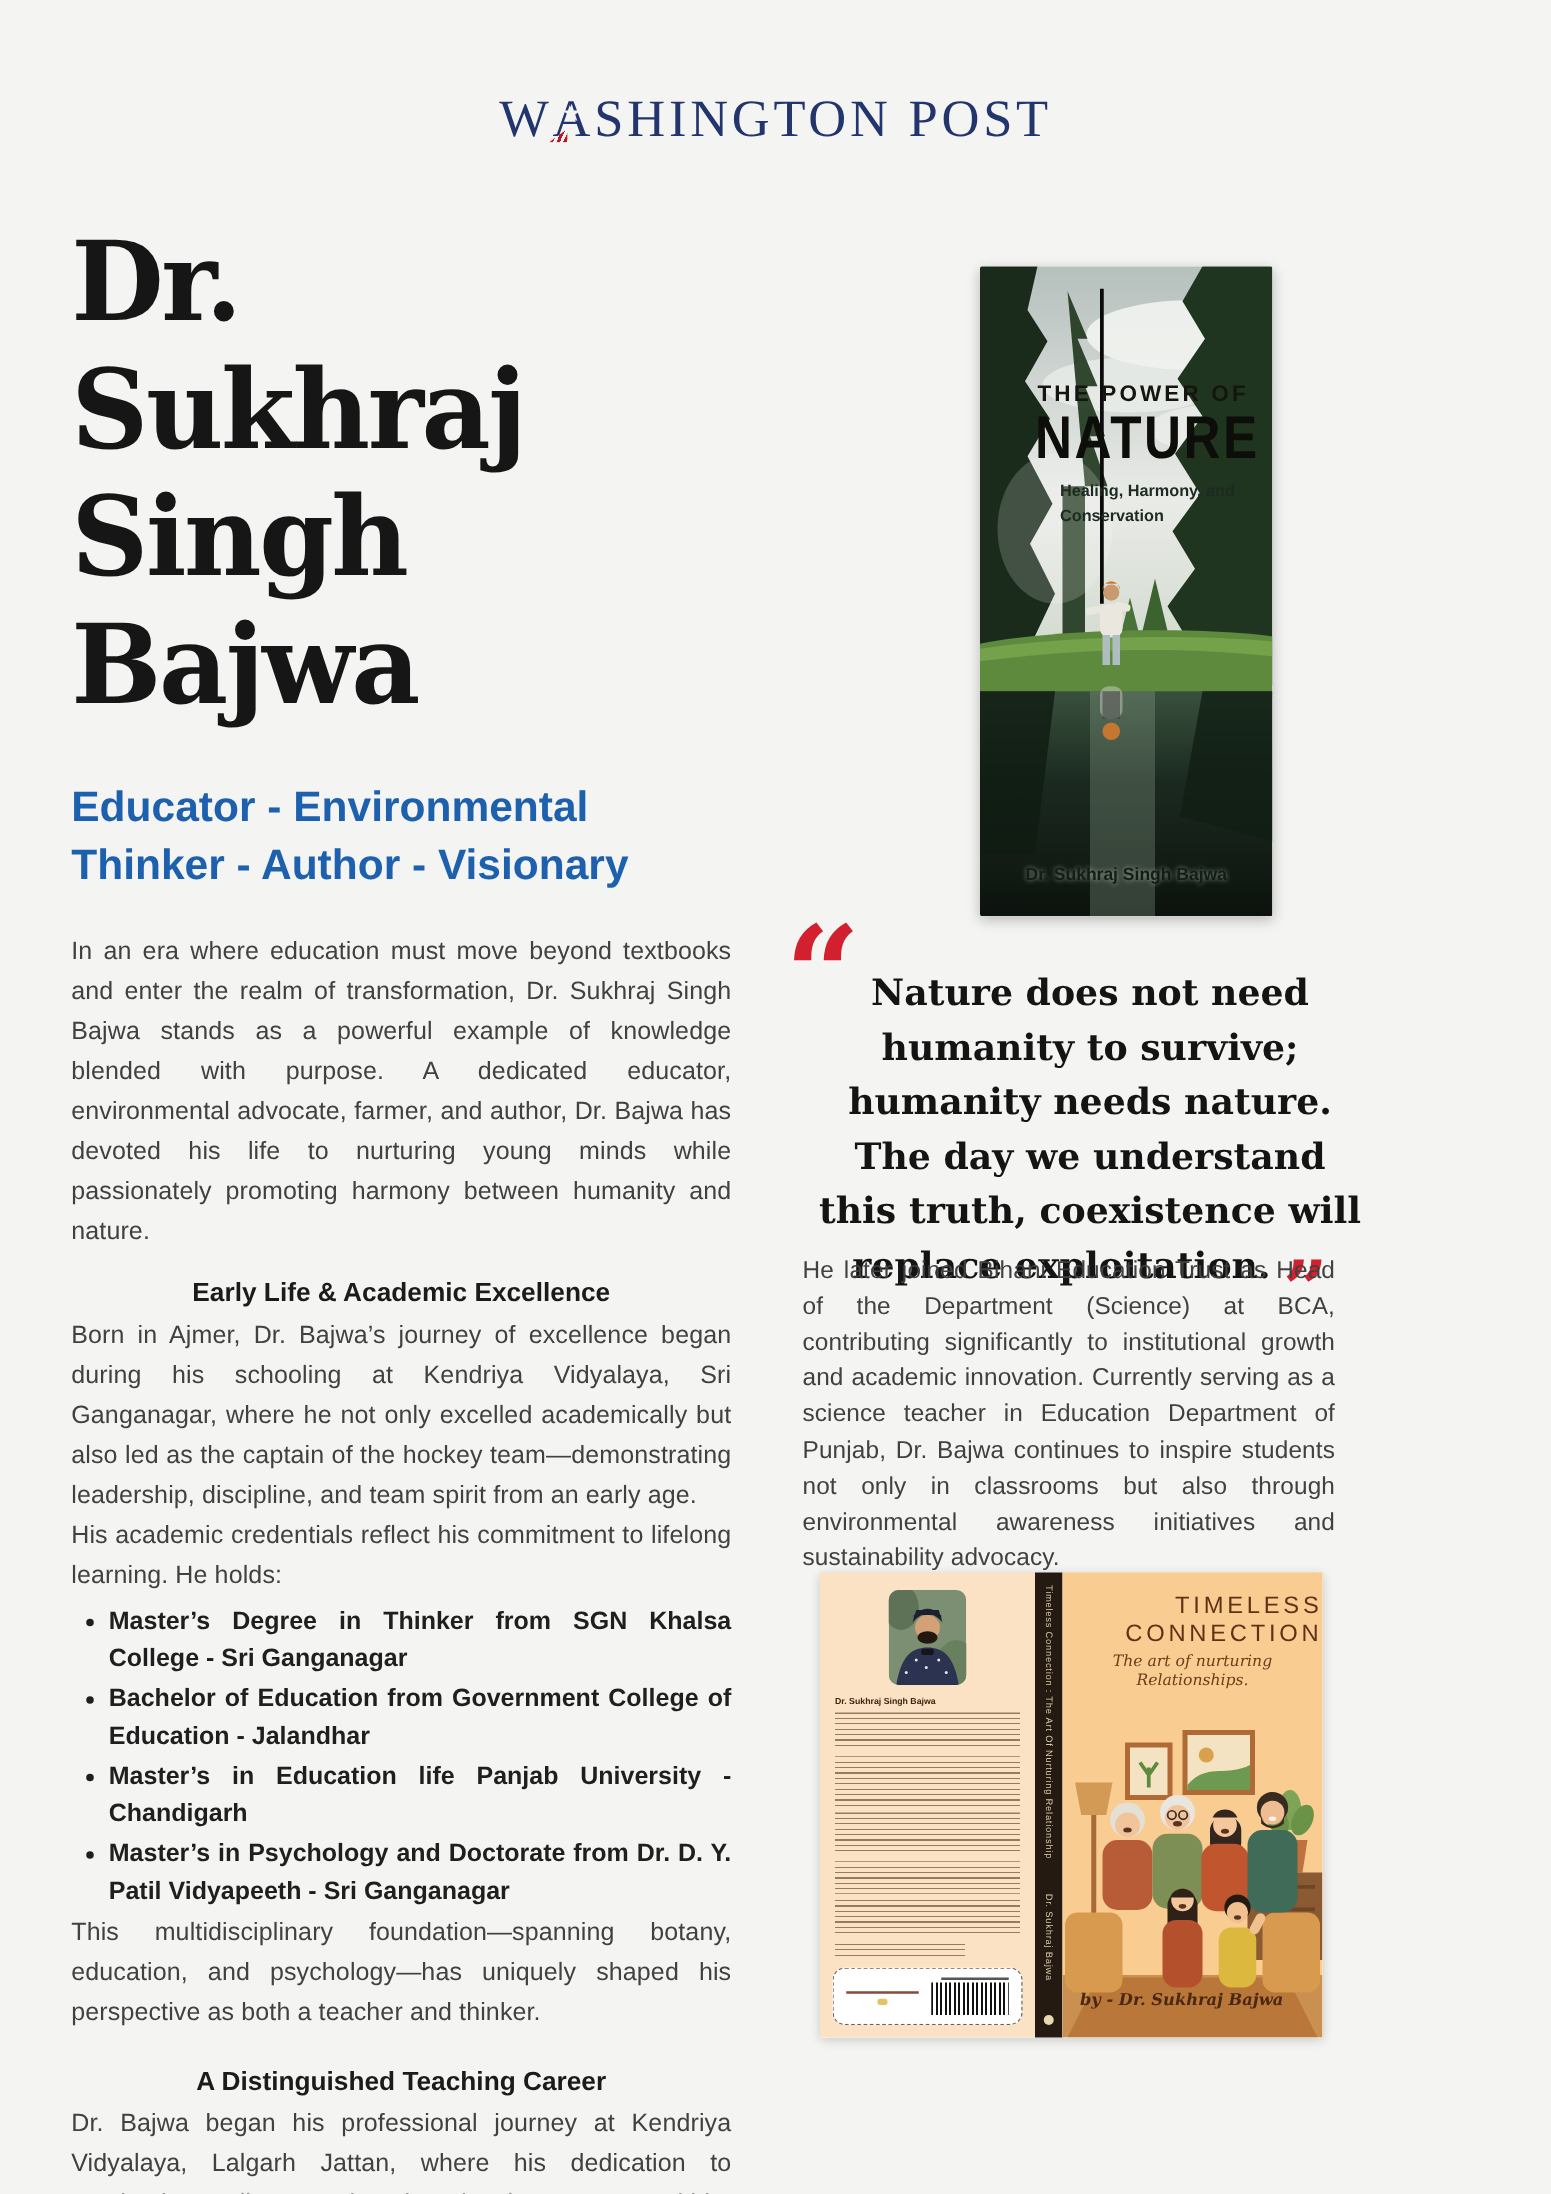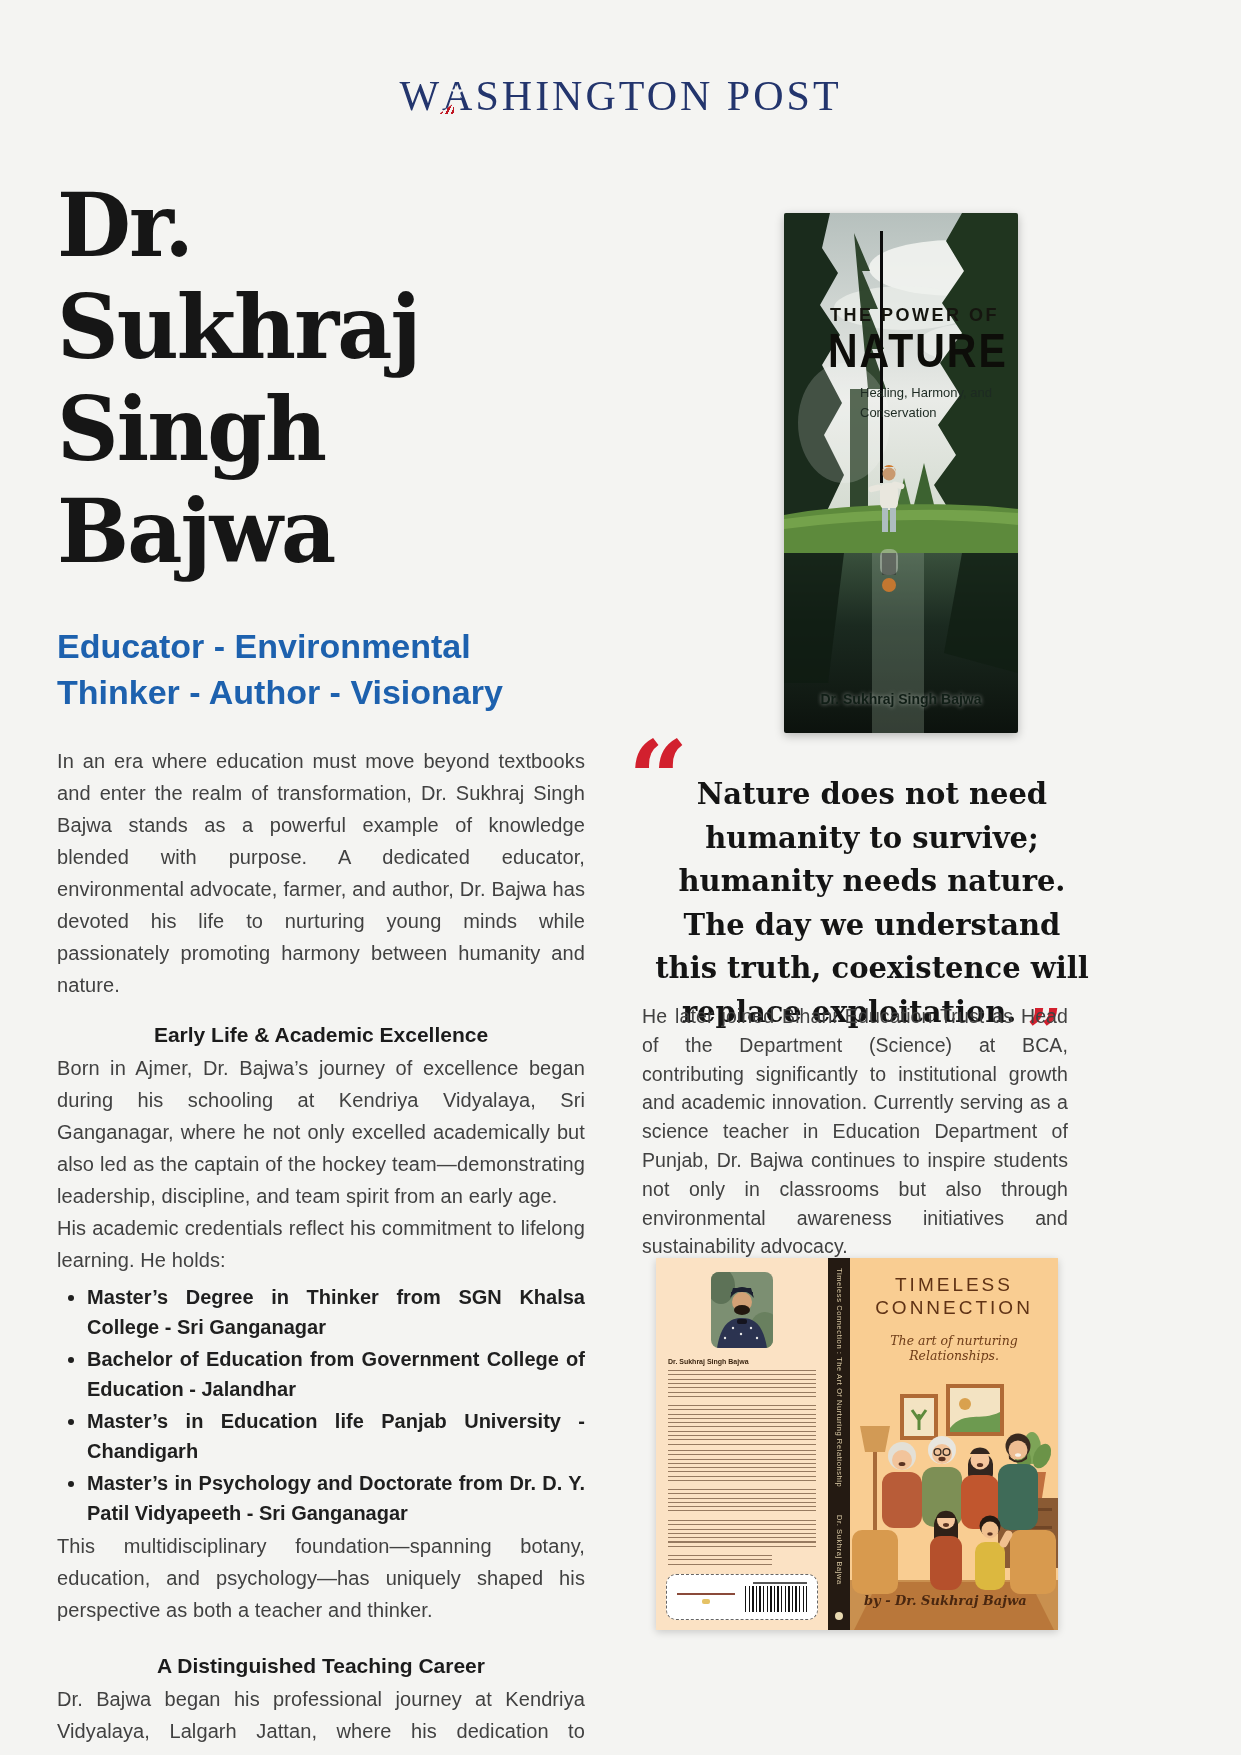--- a/index.html
+++ b/index.html
@@ -34,21 +34,21 @@
   .career-heading{margin-top:28px;}
 
   
   .book1{position:absolute;left:784px;top:213px;width:234px;height:520px;
     border-radius:2px;overflow:hidden;box-shadow:0 3px 10px rgba(0,0,0,.25);}
   .book1 svg{position:absolute;left:0;top:0;}
   .b1-top{position:absolute;top:92px;left:46px;font-size:18px;font-weight:700;
     letter-spacing:2.5px;color:#15150f;}
   .b1-nature{position:absolute;top:110px;left:44px;font-size:41px;font-weight:700;
     letter-spacing:2px;color:#0d0d09;transform:scaleY(1.18);transform-origin:left top;}
-  .b1-sub{position:absolute;top:170px;left:76px;font-size:13px;font-weight:400;
+  .b1-sub{position:absolute;top:170px;left:64px;font-size:13px;font-weight:700;
     color:#1d2a22;line-height:1.55;text-align:left;}
   .b1-author{position:absolute;bottom:26px;left:0;width:100%;text-align:center;
     font-size:14px;font-weight:700;color:#101e16;text-shadow:0 0 4px rgba(255,255,255,.5);}
 
   
   .pull-quote{position:absolute;left:620px;top:733px;width:472px;}
   .pq-open{position:absolute;left:8px;top:-6px;font-family:"DejaVu Serif",serif;
     font-weight:700;font-size:105px;line-height:1;color:#d2202e;}
   .pq-text{margin:40px 0 0 32px;text-align:center;font-family:"DejaVu Serif",serif;
     font-size:29px;line-height:1.5;font-weight:600;color:#141414;}
@@ -77,22 +77,22 @@
   .barcode{width:62px;height:26px;background:repeating-linear-gradient(to right,#111 0 1.5px,#fff 1.5px 3.6px);}
   .b2-spine{width:22px;background:#241a12;display:flex;flex-direction:column;align-items:center;
     justify-content:space-between;padding:10px 0;box-sizing:border-box;}
   .spine-text{writing-mode:vertical-rl;font-size:7.5px;letter-spacing:.6px;color:#d9c9a4;
     max-height:230px;overflow:hidden;white-space:nowrap;}
   .spine-author{writing-mode:vertical-rl;font-size:7.5px;letter-spacing:.6px;color:#d9c9a4;
     white-space:nowrap;}
   .spine-dot{width:8px;height:8px;border-radius:50%;background:#e8d9b0;}
   .b2-front{flex:1;background:#f9cd92;position:relative;text-align:center;overflow:hidden;}
   .b2-title{margin-top:16px;font-size:19px;letter-spacing:3px;font-weight:400;
-    color:#5f3215;line-height:1.2;}
-  .b2-script{margin-top:13px;font-family:"DejaVu Serif",serif;font-style:italic;
+    color:#5f3215;line-height:1.2;text-align:right;}
+  .b2-script{margin-top:1px;font-family:"DejaVu Serif",serif;font-style:italic;
     font-size:12.5px;color:#6e3c18;}
   .family-art{position:absolute;left:0;bottom:0;}
   .b2-front-author{position:absolute;left:14px;bottom:22px;font-family:"DejaVu Serif",serif;
     font-style:italic;font-weight:700;font-size:13px;color:#4a2710;z-index:3;}
 </style>
 </head>
 <body>
 
 <div class="page">
 

